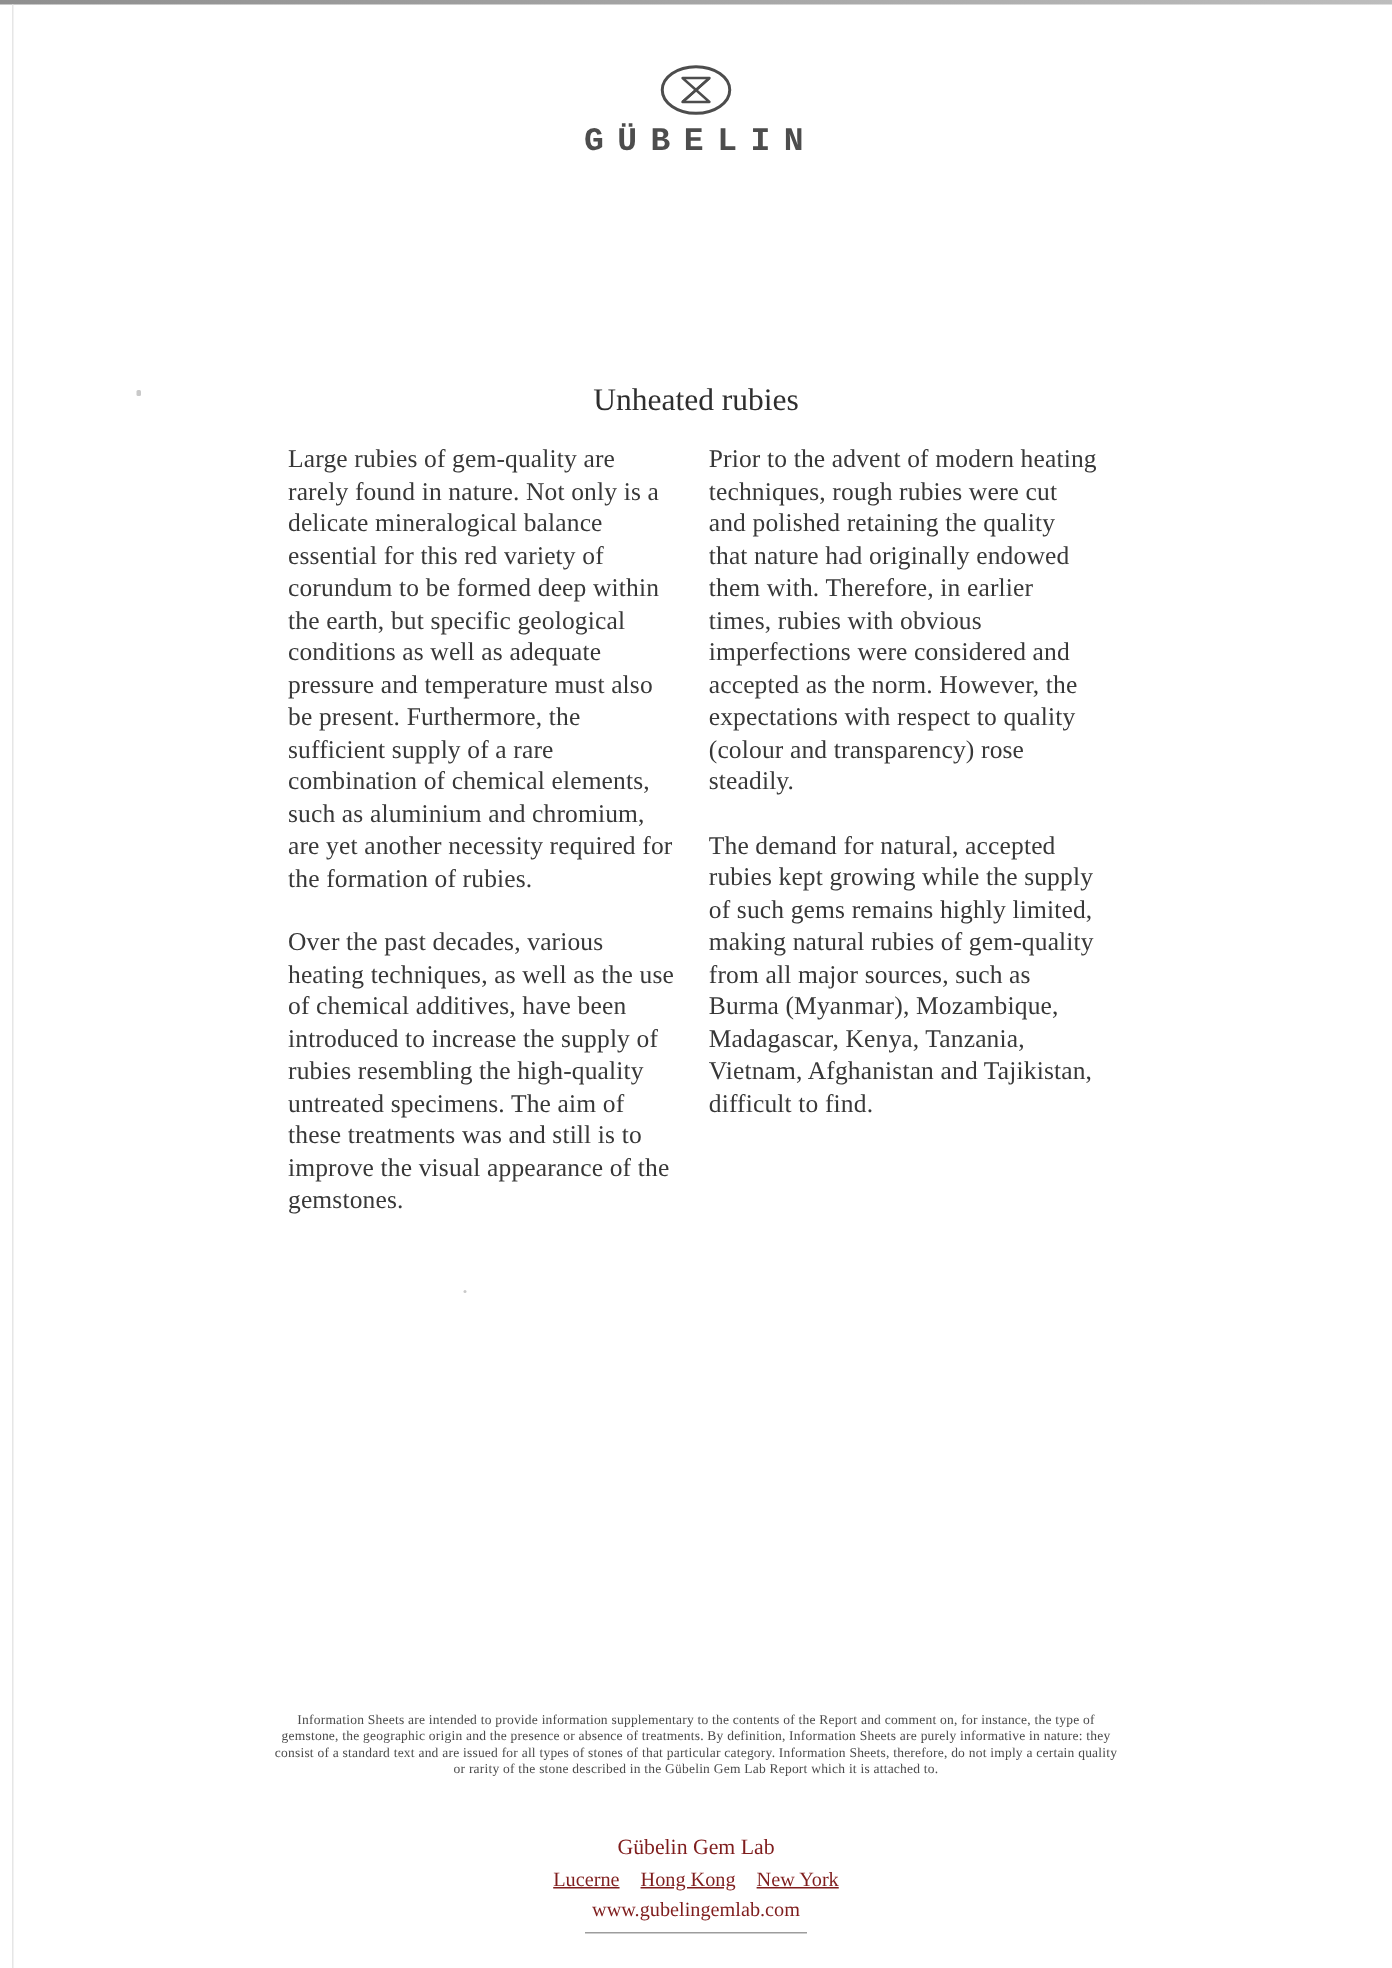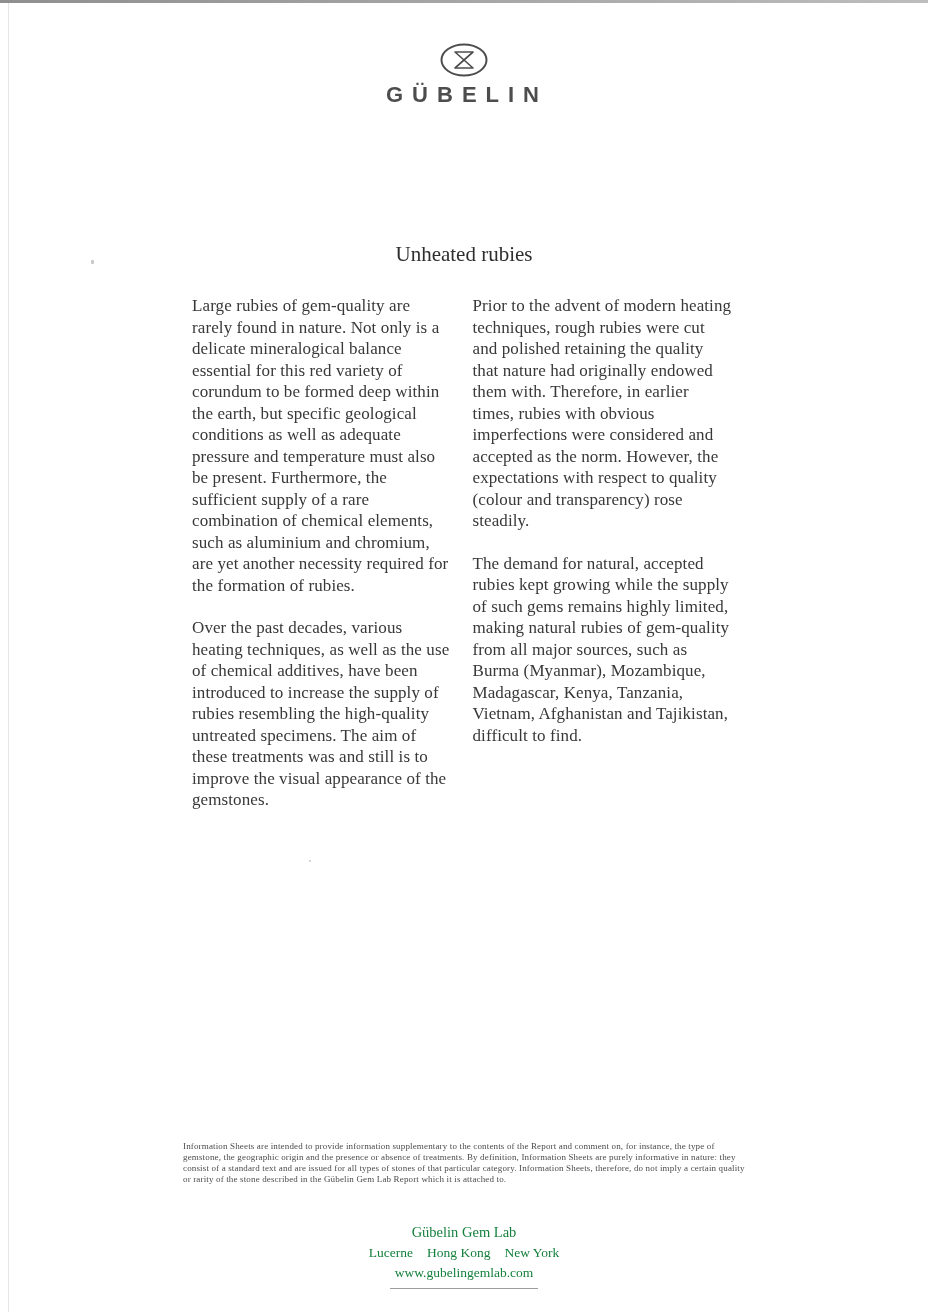--- a/index.html
+++ b/index.html
@@ -39,21 +39,21 @@
   .logo-block {
     position: absolute;
     top: 42px; left: 0; right: 0;
     text-align: center;
   }
   .emblem {
     display: block;
     margin: 0 auto 4px auto;
   }
   .wordmark {
-    font-family: Liberation Sans, sans-serif;
+    font-family: Liberation Mono, monospace;
     font-size: 22px;
     font-weight: 600;
     letter-spacing: 9px;
     color: #4d4d4d;
     padding-left: 6px; 
   }
 
   .title-block {
     position: absolute;
     top: 153px; left: 0; right: 0;
@@ -96,40 +96,41 @@
     color: #383838;
   }
   .col p { margin: 0 0 21px 0; }
 
   .disclaimer {
     position: absolute;
     top: 1141px;
     left: 50%;
     transform: translateX(-50%);
     width: 562px;
-    text-align: left;
+    text-align: center;
     font-size: 9px;
     line-height: 10.9px;
     letter-spacing: 0.15px;
     color: #4c4c4c;
   }
 
   .footer {
     position: absolute;
     top: 1224px; left: 0; right: 0;
     text-align: center;
-    color: #15803d;
+    color: #7f1d1d;
   }
   .footer .lab-name {
     font-size: 14.5px;
     margin-bottom: 4px;
   }
   .footer .locations {
     font-size: 13.5px;
     margin-bottom: 4px;
+    text-decoration: underline;
   }
   .footer .locations span { margin: 0 7px; }
   .footer .website {
     font-size: 13.5px;
   }
   .footer-rule {
     width: 148px;
     height: 0;
     border-top: 1.5px solid #9d9d9d;
     margin: 7px auto 0 auto;
@@ -149,21 +150,21 @@
     <path d="M16 10 L34 10 L25 18 Z" fill="none" stroke="#4d4d4d" stroke-width="1.6" stroke-linejoin="round"></path>
     <path d="M25 18 L34 26 L16 26 Z" fill="none" stroke="#4d4d4d" stroke-width="1.6" stroke-linejoin="round"></path>
     <path d="M34 10 L16 26" fill="none" stroke="#4d4d4d" stroke-width="1.6"></path>
   </svg>
   <div class="wordmark">GÜBELIN</div>
 </header>
 
 <section class="title-block">
 </section>
 
-<h2 class="stone-heading" style="margin:0;font-weight:400;">Unheated rubies</h2>
+<h2 class="stone-heading" style="margin:12px;font-weight:400;">Unheated rubies</h2>
 
 <main class="columns">
   <div class="col">
     <p>Large rubies of gem-quality are rarely found in nature. Not only is a delicate mineralogical balance essential for this red variety of corundum to be formed deep within the earth, but specific geological conditions as well as adequate pressure and temperature must also be present. Furthermore, the sufficient supply of a rare combination of chemical elements, such as aluminium and chromium, are yet another necessity required for the formation of rubies.</p>
     <p>Over the past decades, various heating techniques, as well as the use of chemical additives, have been introduced to increase the supply of rubies resembling the high-quality untreated specimens. The aim of these treatments was and still is to improve the visual appearance of the gemstones.</p>
   </div>
   <div class="col">
     <p>Prior to the advent of modern heating techniques, rough rubies were cut and polished retaining the quality that nature had originally endowed them with. Therefore, in earlier times, rubies with obvious imperfections were considered and accepted as the norm. However, the expectations with respect to quality (colour and transparency) rose steadily.</p>
     <p>The demand for natural, accepted rubies kept growing while the supply of such gems remains highly limited, making natural rubies of gem-quality from all major sources, such as Burma (Myanmar), Mozambique, Madagascar, Kenya, Tanzania, Vietnam, Afghanistan and Tajikistan, difficult to find.</p>
   </div>

